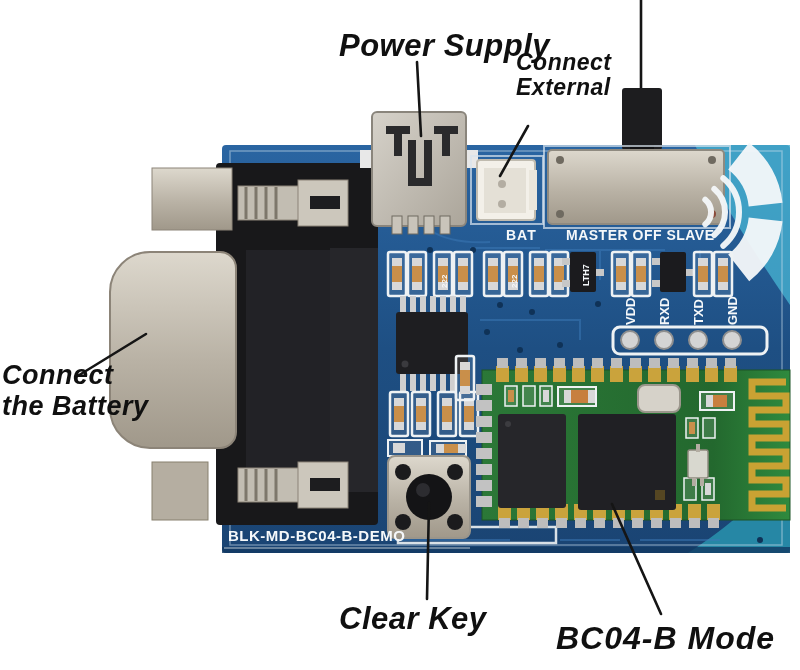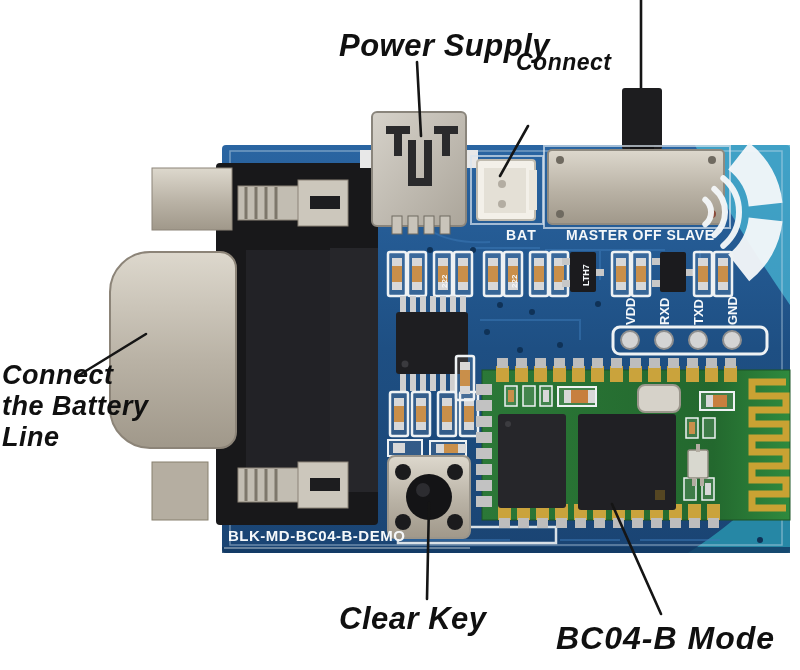--- a/index.html
+++ b/index.html
@@ -373,25 +373,25 @@
     <line x1="76" y1="377" x2="146" y2="334" class="ann"></line>
     <line x1="429" y1="503" x2="427" y2="599" class="ann"></line>
     <line x1="612" y1="504" x2="661" y2="614" class="ann"></line>
   </g>
 </svg>
 
 <div class="callout" id="lbl-power">Power Supply</div>
 
 <div class="callout" id="lbl-battery">
   <span class="ln">Connect</span>
+  <span class="ln">External</span>
 </div>
 
 <div class="callout" id="lbl-serial">
   <span class="ln">Connect</span>
   <span class="ln">the Battery</span>
-  <span class="ln">Line</span>
 </div>
 
 <div class="callout" id="lbl-clear">Clear Key</div>
 
 <div class="callout" id="lbl-mode">BC04-B Mode</div>
 
 </div>
 
 </body></html>

